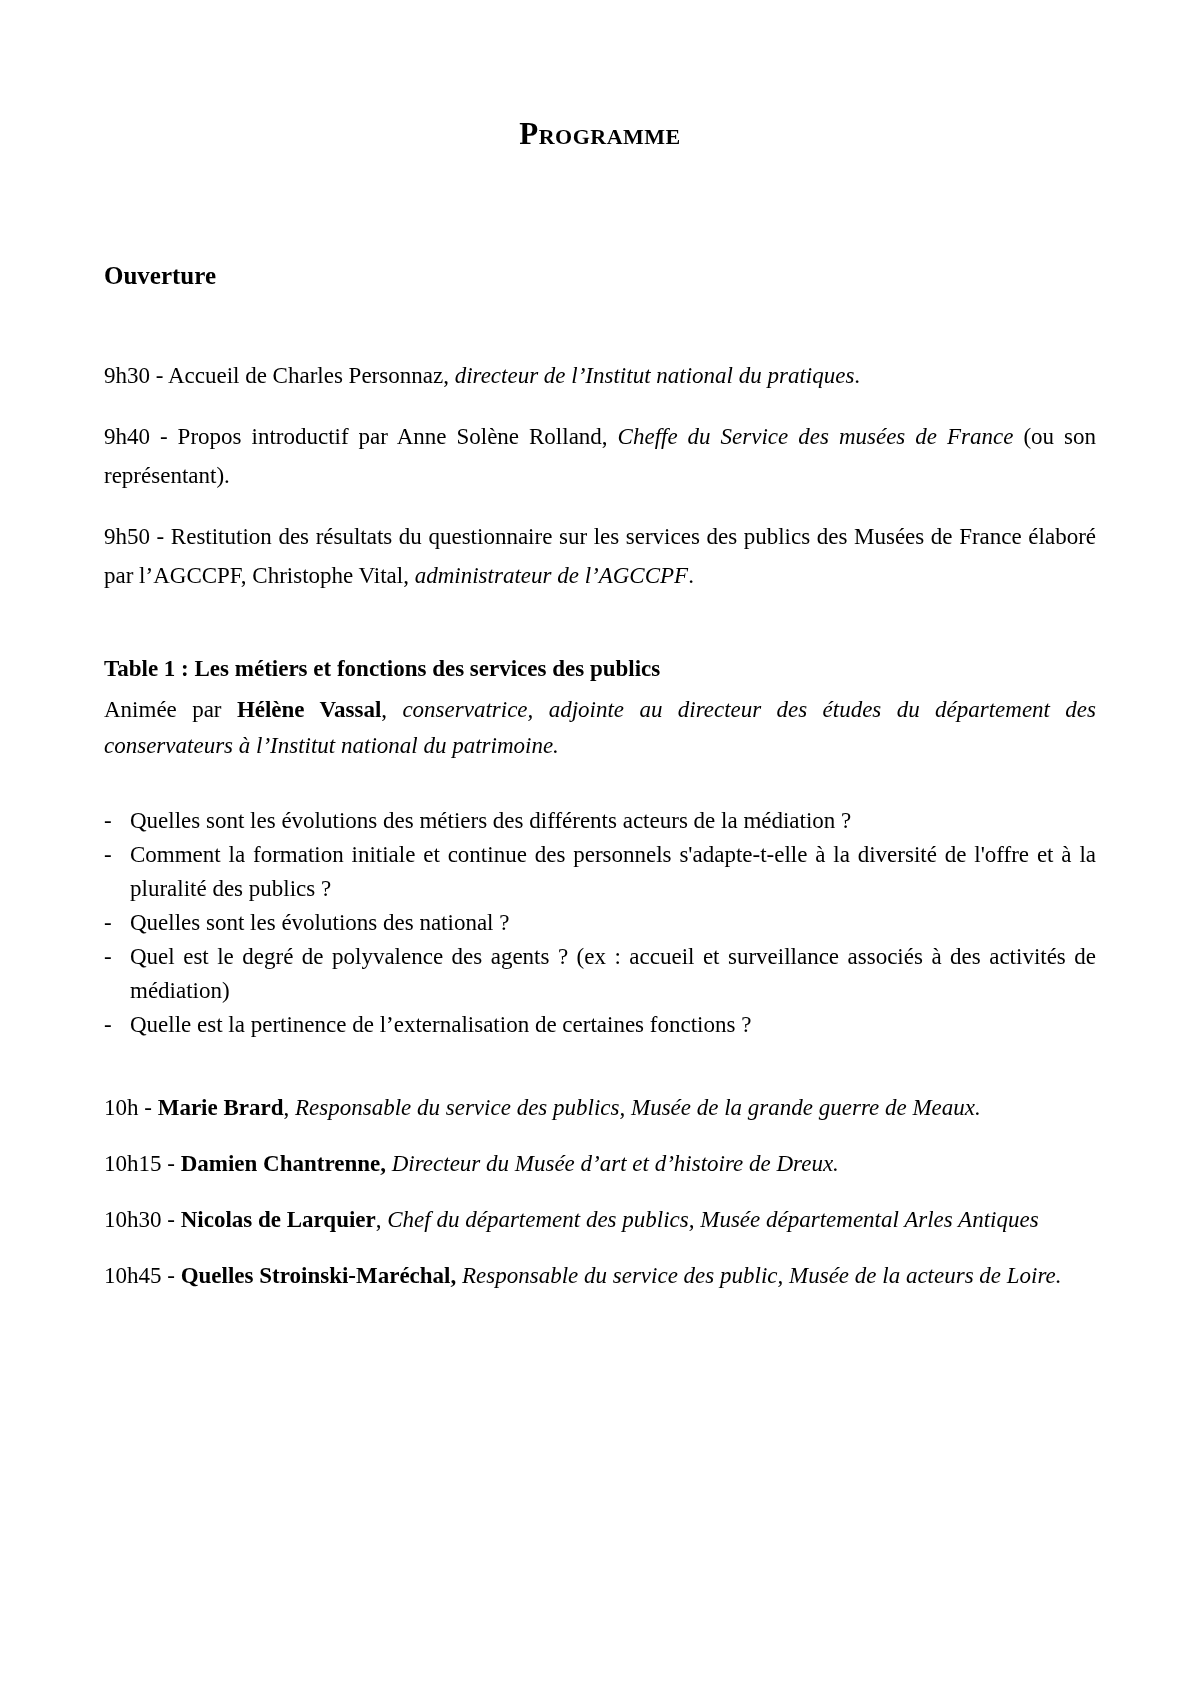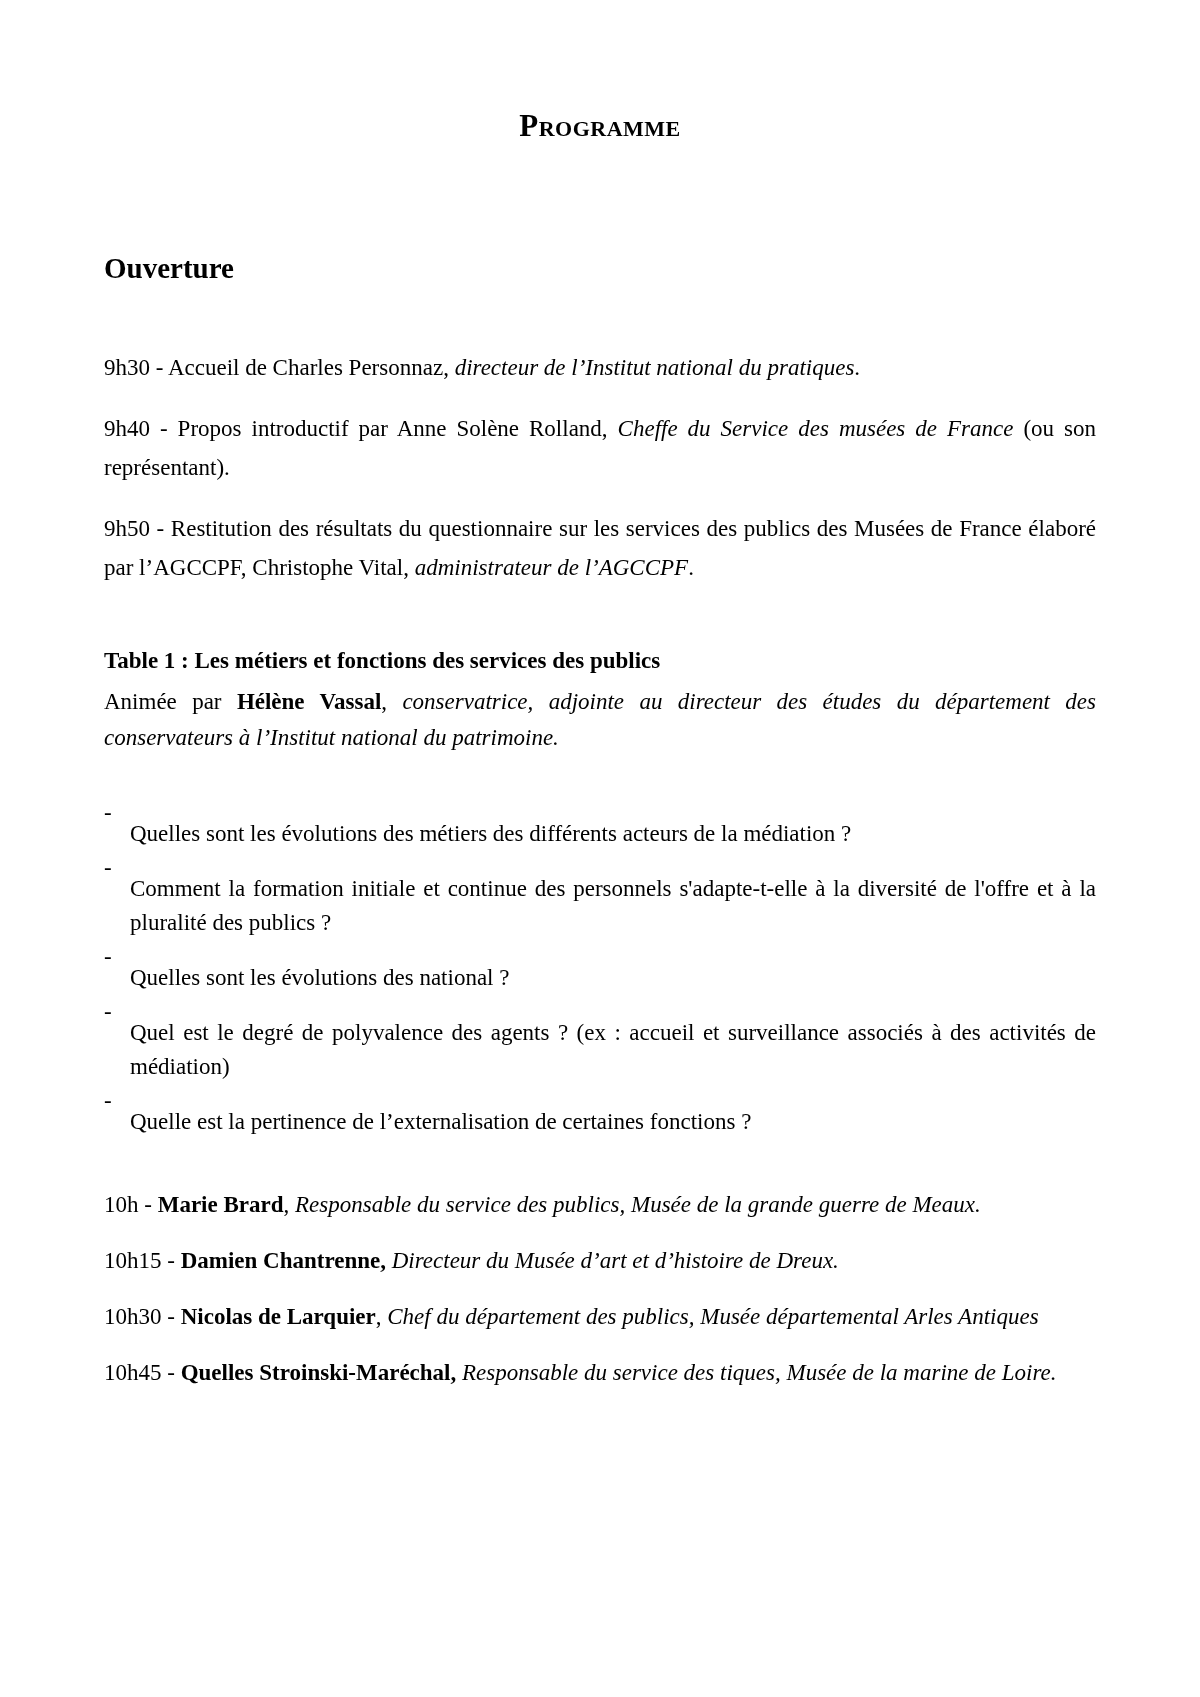--- a/index.html
+++ b/index.html
@@ -3,39 +3,39 @@
 <meta charset="utf-8">
 <style>
   html, body { margin: 0; padding: 0; background: #ffffff; }
   .page {
     position: relative;
     width: 1200px;
     height: 1697px;
     margin: 0 auto;
     background: #ffffff;
     box-sizing: border-box;
-    padding: 4px 104px;
+    padding: 12px 104px;
     overflow: hidden;
     font-family: "Liberation Serif", "DejaVu Serif", serif;
     color: #000000;
     font-size: 23px;
   }
   .doc-title {
     padding-top: 104px;
     text-align: center;
     font-weight: bold;
     font-variant: small-caps;
     font-size: 31px;
     line-height: 36px;
     letter-spacing: 0.5px;
   }
   .h-ouverture {
     margin: 108px 0 0 0;
     font-weight: bold;
-    font-size: 29px;
+    font-size: 25px;
     line-height: 32px;
   }
   .entry {
     margin: 22px 0 0 0;
     line-height: 39px;
     text-align: justify;
   }
   .entry.first { margin-top: 64px; }
   .h-table1 {
     margin: 58px 0 0 0;
@@ -56,21 +56,21 @@
   .questions li {
     display: flex;
     align-items: flex-start;
     line-height: 34px;
     text-align: justify;
   }
   .questions .dash {
     flex: 0 0 26px;
     width: 26px;
   }
-  .questions .q { flex: 1 1 auto; text-align: justify; margin-top: 21px; }
+  .questions .q { flex: 1 1 auto; text-align: justify; }
   .speaker {
     margin: 17px 0 0 0;
     line-height: 39px;
     text-align: justify;
   }
   .speaker.first { margin-top: 46px; }
   em { font-style: italic; }
   b { font-weight: bold; }
 </style>
 </head>
@@ -114,15 +114,15 @@
         <span class="q">Quelle est la pertinence de l’externalisation de certaines fonctions ?</span>
       </li>
   </ul>
 
   <p class="speaker first"><span>10h</span><span> - </span><b>Marie Brard</b><span>, </span><em>Responsable du service des publics, Musée de la grande guerre de Meaux.</em></p>
 
   <p class="speaker"><span>10h15</span><span> - </span><b>Damien Chantrenne,</b><span> </span><em>Directeur du Musée d’art et d’histoire de Dreux.</em></p>
 
   <p class="speaker"><span>10h30</span><span> - </span><b>Nicolas de Larquier</b><span>, </span><em>Chef du département des publics, Musée départemental Arles An­tiques</em></p>
 
-  <p class="speaker"><span>10h45</span><span> - </span><b>Quelles Stroinski-Maréchal,</b><span> </span><em>Responsable du service des tiques, Musée de la marine de Loire.</em></p>
+  <p class="speaker"><span>10h45</span><span> - </span><b>Quelles Stroinski-Maréchal,</b><span> </span><em>Responsable du service des public, Musée de la acteurs de Loire.</em></p>
 
 </div>
 
 </body></html>

